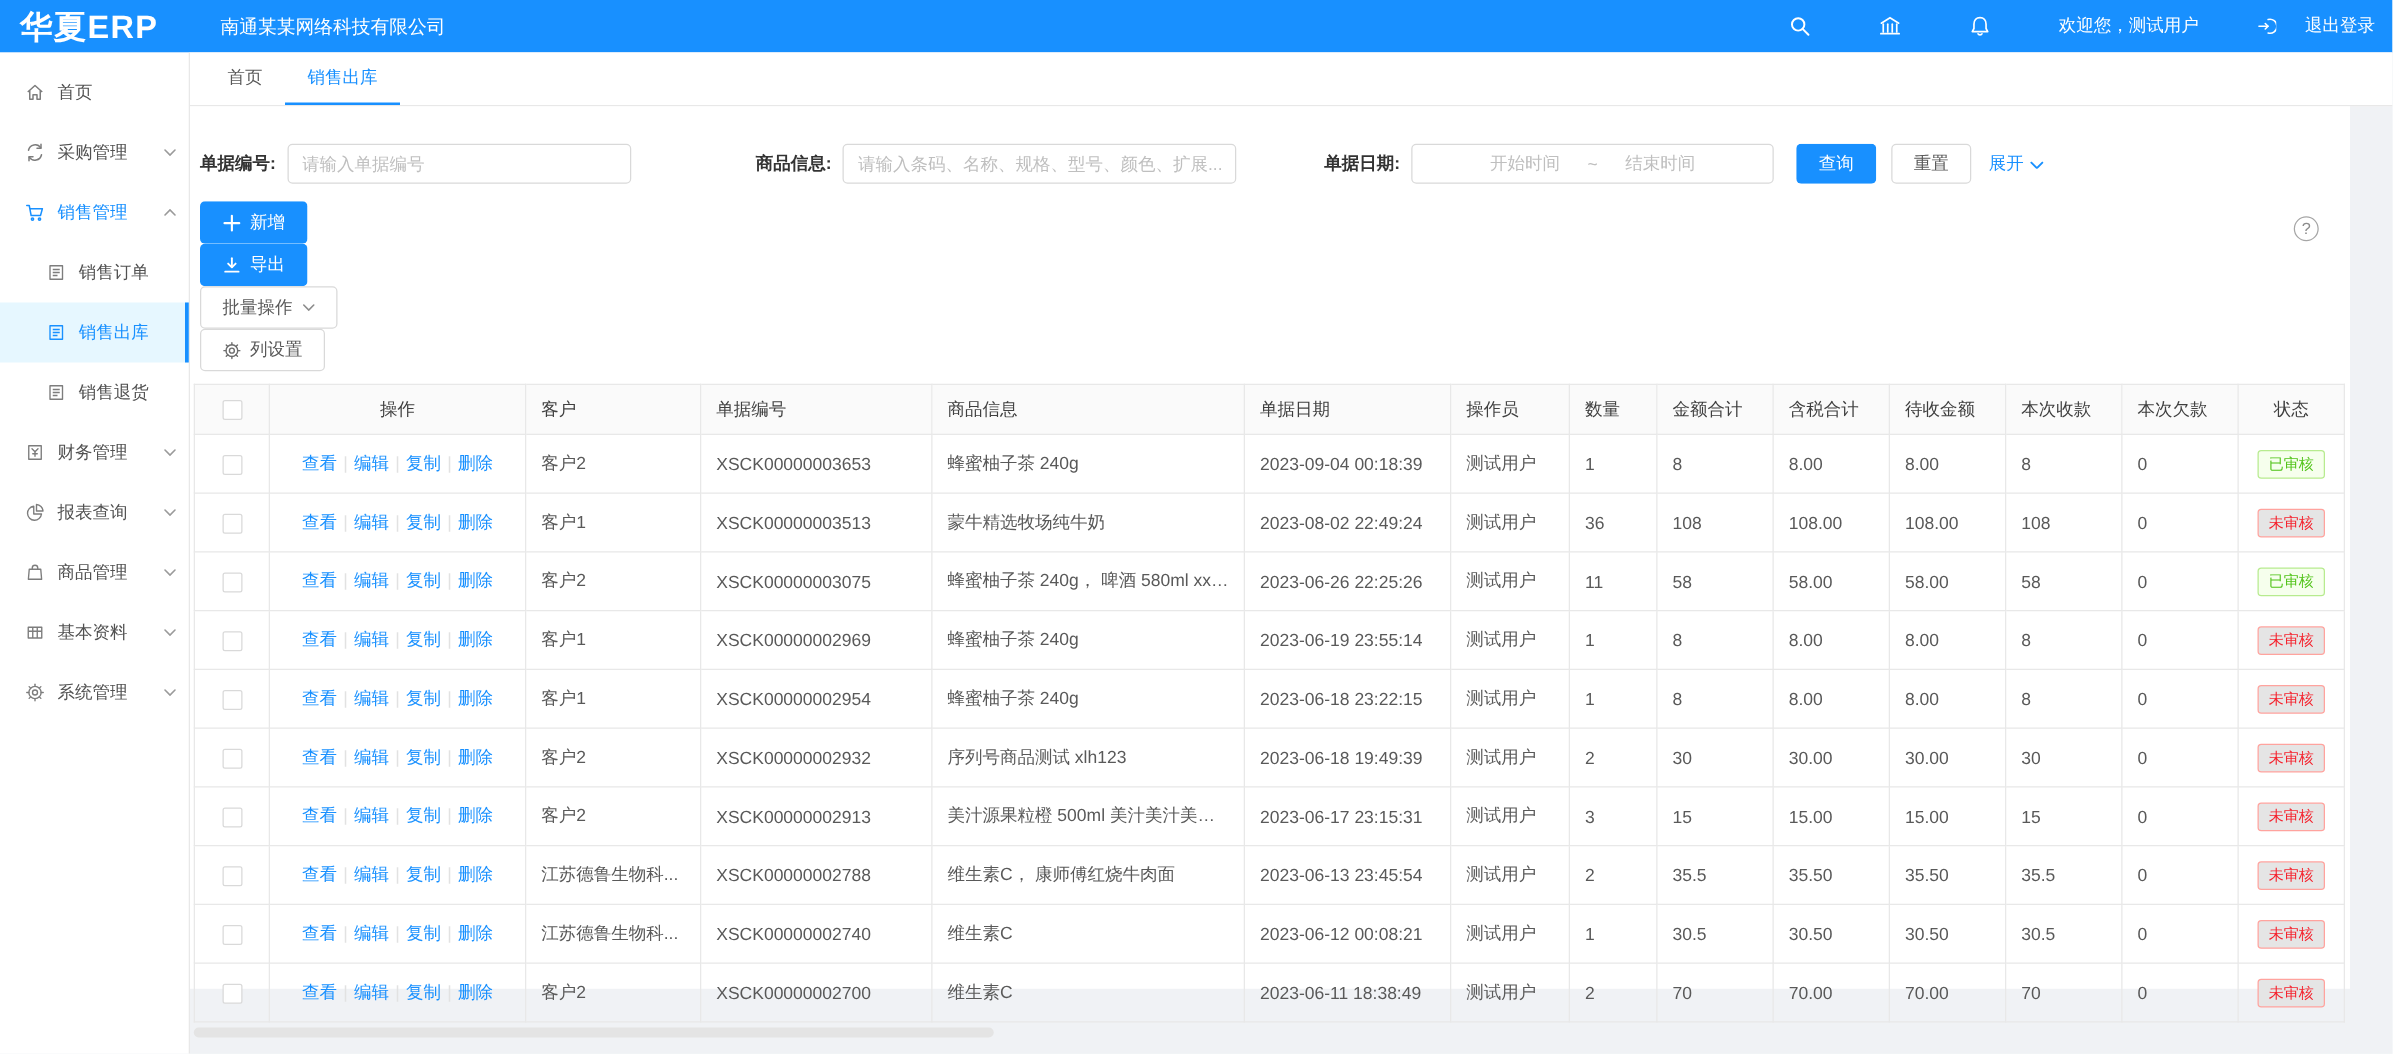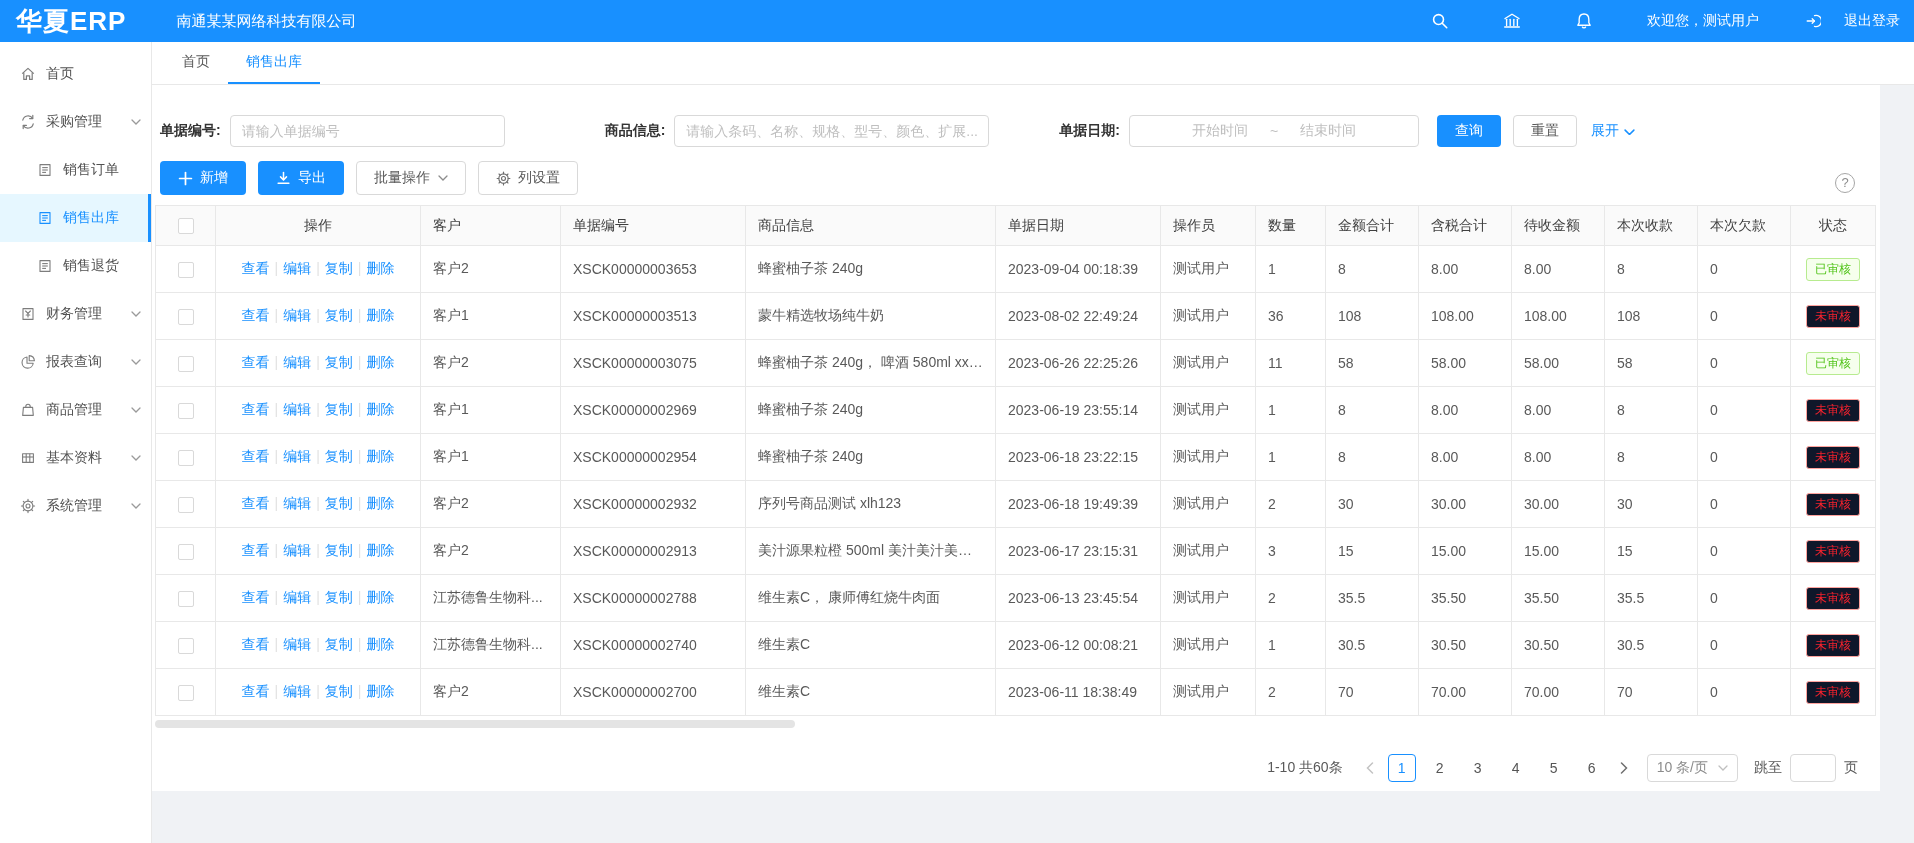--- a/index.html
+++ b/index.html
@@ -46,40 +46,40 @@
   .date-range { width:290px; height:32px; border:1px solid #d9d9d9; border-radius:4px; display:flex; align-items:center; justify-content:center; gap:22px; color:#bfbfbf; margin-right:18px; }
   .gap1 { margin-right:100px; }
   .btn { height:32px; border-radius:4px; padding:0 17px; font-size:14px; display:inline-flex; align-items:center; justify-content:center; cursor:pointer; border:1px solid transparent; white-space:nowrap; }
   .btn-primary { background:#1890ff; color:#fff; }
   .btn-plain { background:#fff; border-color:#d9d9d9; color:#595959; }
   .mr12 { margin-right:12px; }
   .expand-link { color:#1890ff; margin-left:14px; display:flex; align-items:center; gap:5px; cursor:pointer; }
   .expand-link .chev { width:11px; height:7px; margin-top:2px; }
 
   
-  .toolbar { display:flex; align-items:flex-start; padding:14px 0 0 8px; }
+  .toolbar { display:flex; align-items:flex-start; padding:14px 0 0 8px;flex-direction:column; }
   .btn-lg { height:34px; }
   .b-icon { width:15px; height:15px; margin-right:7px; }
   .b-icon-gray { width:15px; height:15px; margin-right:7px; color:#6e6e6e; }
   .chev-s { width:10px; height:6px; margin-left:8px; color:#8c8c8c; }
   .help-circle { position:absolute; right:25px; top:88px; width:20px; height:20px; border:1px solid #a6a6a6; border-radius:50%; color:#8c8c8c; font-size:13px; line-height:18px; text-align:center; cursor:pointer; }
 
   
   .tbl-wrap { padding:10px 0 0 3px; }
   .tbl { border-collapse:collapse; table-layout:fixed; width:1720px; }
   .tbl th, .tbl td { border:1px solid #e8e8e8; padding:0 12px; overflow:hidden; white-space:nowrap; text-overflow:ellipsis; }
   .tbl thead th { background:#fafafa; color:#3f3f3f; height:40px; font-weight:500; text-align:left; }
   .tbl tbody td { height:47px; color:#595959; }
   .c-center { text-align:center !important; padding:0 4px !important; }
   .checkbox { display:inline-block; width:16px; height:16px; border:1px solid #d9d9d9; border-radius:2px; background:#fff; vertical-align:middle; cursor:pointer; }
   .act a { color:#1890ff; text-decoration:none; cursor:pointer; }
   .act .sep { color:#e2e2e2; margin:0 5px; }
   .badge { display:inline-block; padding:2px 8px; font-size:12px; border-radius:3px; border:1px solid; }
   .badge.approved { color:#52c41a; background:#f6ffed; border-color:#b7eb8f; }
-  .badge.pending  { color:#f5222d; background:#0f172a; border-color:#ffa39e; }
+  .badge.pending  { color:#f5222d; background:#e5e5e5; border-color:#ffa39e; }
 
   .hscroll { height:8px; margin:4px 0 0 3px; }
   .hscroll .thumb { width:640px; height:8px; background:#e4e4e4; border-radius:4px; }
 
   
   .pager { display:flex; align-items:center; justify-content:flex-end; margin:26px 22px 0 0; color:#595959; }
   .total-text { margin-right:14px; color:#595959; }
   .pg-arrow { width:26px; height:28px; display:flex; align-items:center; justify-content:center; cursor:pointer; }
   .pg-arrow svg { width:8px; height:12px; }
   .pg-prev { color:#c3c3c3; }
@@ -157,20 +157,35 @@
             <polyline points="3.2,14.6 3.2,11.4 6.4,11.4"></polyline>
           </svg>
         </span>
         <span>采购管理</span>
         <span class="chev">
           <svg viewBox="0 0 10 6" fill="none" stroke="currentColor" stroke-width="1.3" stroke-linecap="round">
             <polyline points="1,1 5,5 9,1"></polyline>
           </svg>
         </span>
       </div>
+      <div class="side-item parent-active">
+        <span class="s-icon">
+          <svg viewBox="0 0 16 16" fill="none" stroke="currentColor" stroke-width="1.2" stroke-linecap="round" stroke-linejoin="round">
+            <circle cx="6" cy="13.2" r="0.9"></circle>
+            <circle cx="11.6" cy="13.2" r="0.9"></circle>
+            <path d="M1.4 2.4 H3.4 L4.9 10.4 H12.4 L13.9 5 H4"></path>
+          </svg>
+        </span>
+        <span>销售管理</span>
+        <span class="chev">
+          <svg viewBox="0 0 10 6" fill="none" stroke="currentColor" stroke-width="1.3" stroke-linecap="round">
+            <polyline points="1,5 5,1 9,5"></polyline>
+          </svg>
+        </span>
+      </div>
       <div class="side-item side-sub">
         <span class="s-icon">
           <svg viewBox="0 0 16 16" fill="none" stroke="currentColor" stroke-width="1.1" stroke-linejoin="round">
             <rect x="3" y="2.6" width="10" height="10.8"></rect>
             <line x1="5.2" y1="5.6" x2="10.8" y2="5.6"></line>
             <line x1="5.2" y1="8" x2="10.8" y2="8"></line>
             <line x1="5.2" y1="10.4" x2="9" y2="10.4"></line>
           </svg>
         </span>
         <span>销售订单</span>

